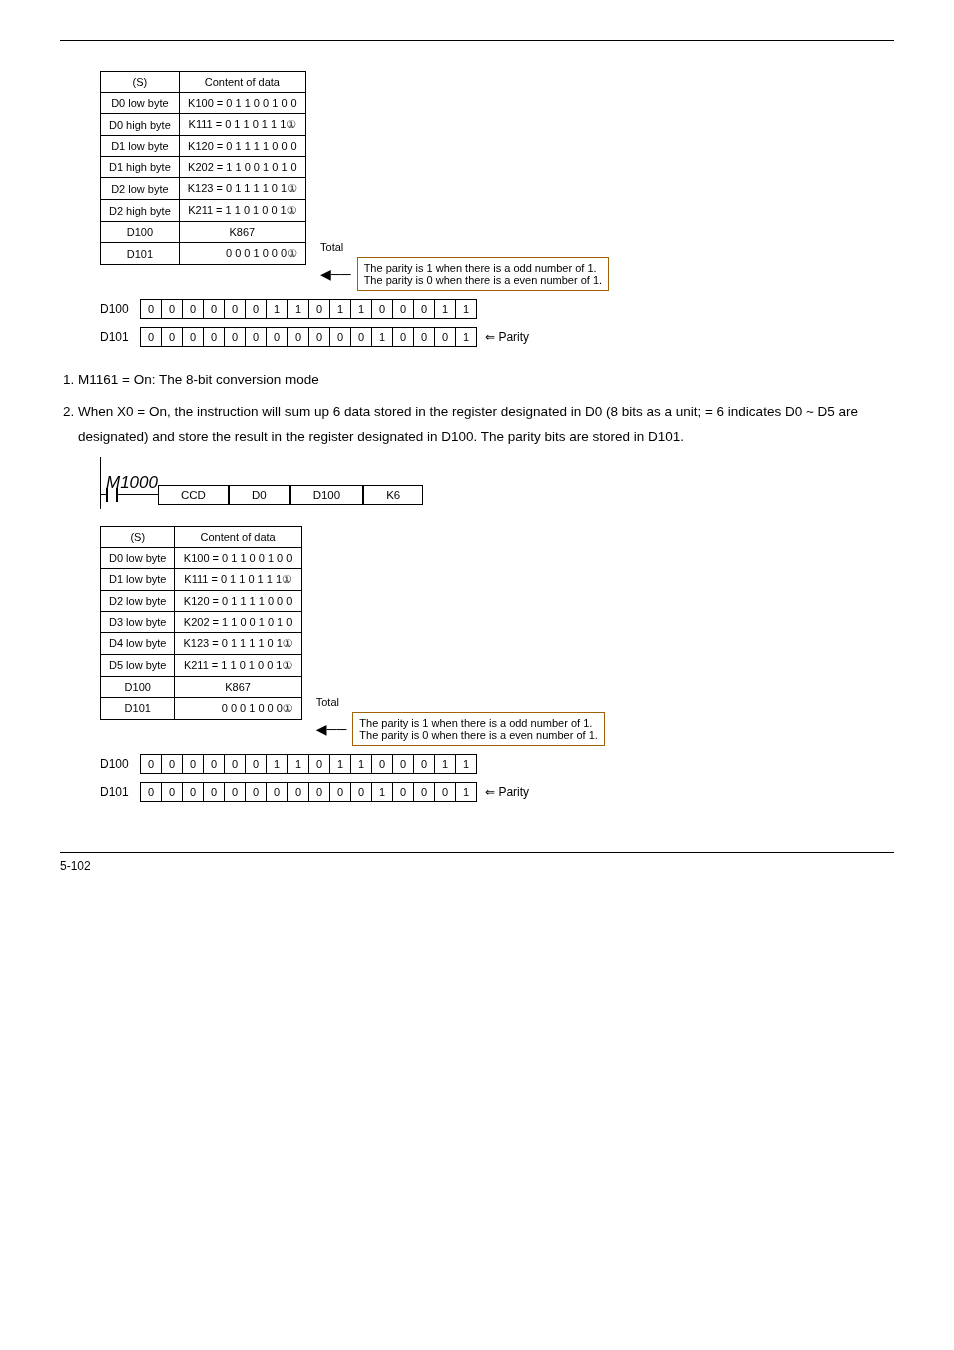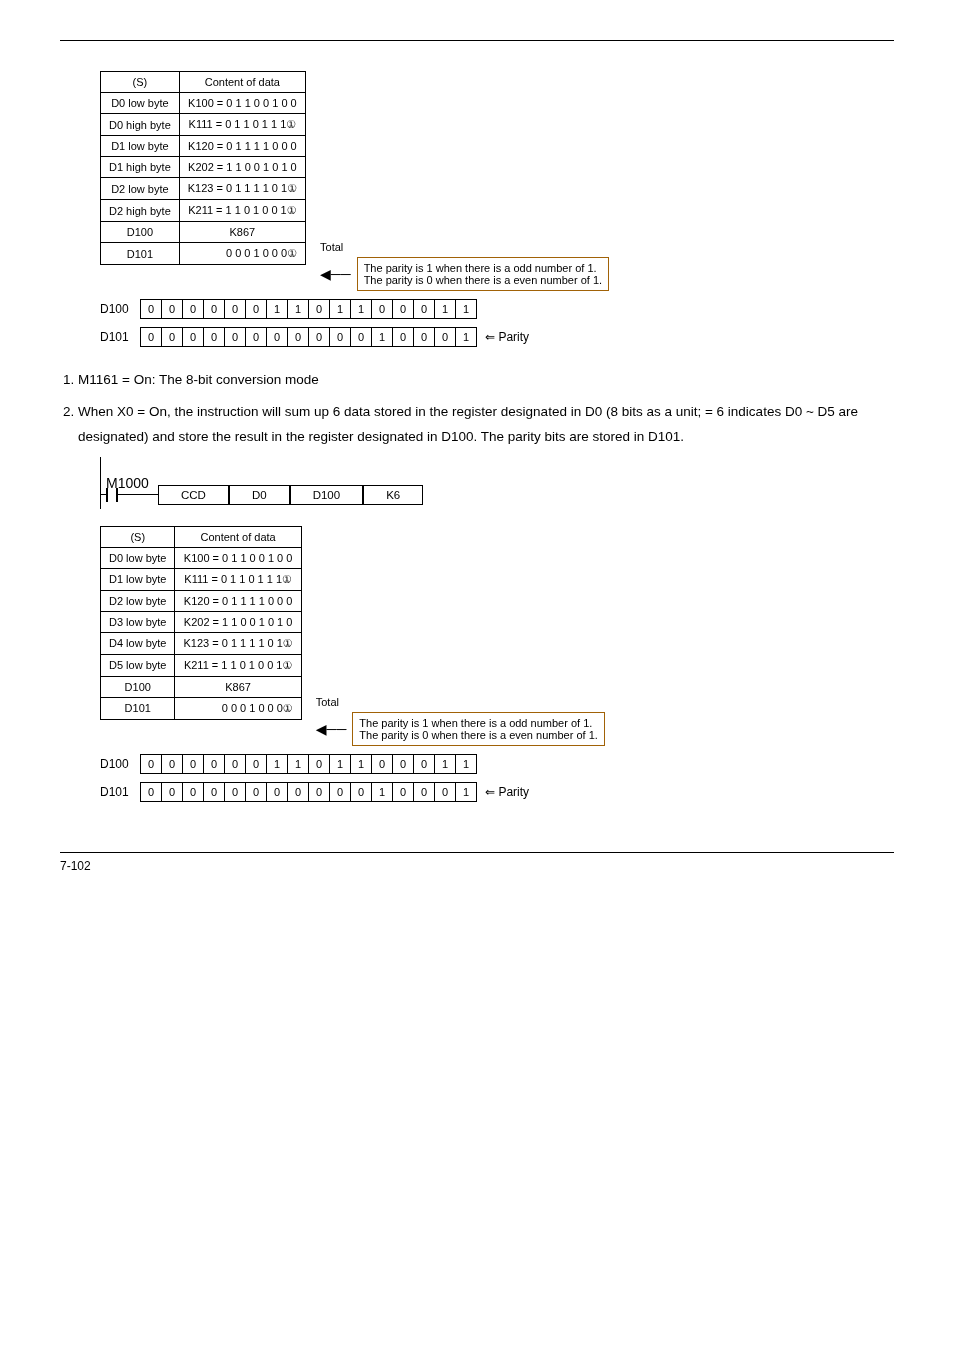--- a/index.html
+++ b/index.html
@@ -67,21 +67,21 @@
   .ladder .oval {
     border:1px solid #000; border-radius: 12px; padding:2px 10px; font-size:11.5px;
   }
   .contact-pair {
     display:inline-flex; align-items:center; position:relative;
   }
   .contact-pair::before, .contact-pair::after{
     content:""; display:inline-block; width:2px; height:14px; background:#000;
   }
   .contact-pair .gap{width:8px; display:inline-block;}
-  .sub { font-size:14px;}
+  .sub { font-size:17px;font-style:italic;}
   .indent { margin-left: 40px; }
   .footer { font-size:12px; }
 </style>
 </head>
 <body>
 
 <div class="hr-top"></div>
 
 <div class="indent">
 <div class="flexrow">
@@ -312,13 +312,13 @@
             <td>0</td>
             <td>1</td>
   </tr>
         </tbody>
       </table>
   <span style="margin-left:8px;">⇐ Parity</span>
 </div>
 </div>
 
 <div class="hr-bot"></div>
-<div class="footer">7-102</div>
+<div class="footer">5-102</div>
 
 </body></html>

